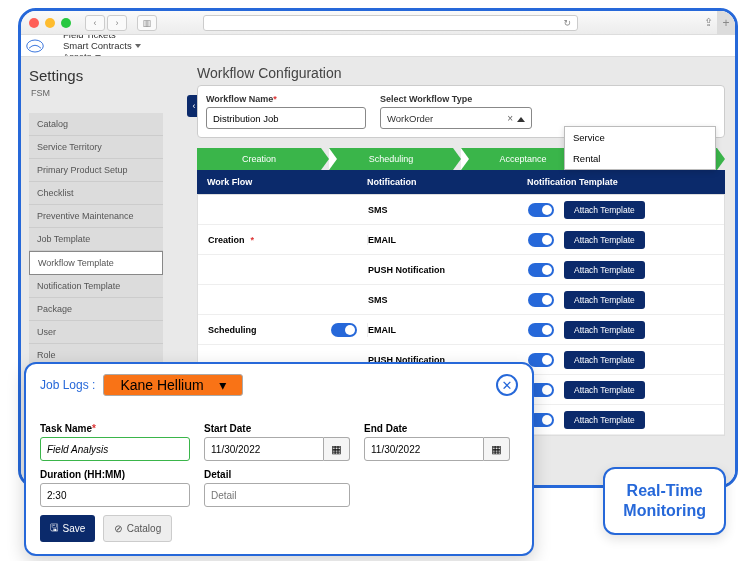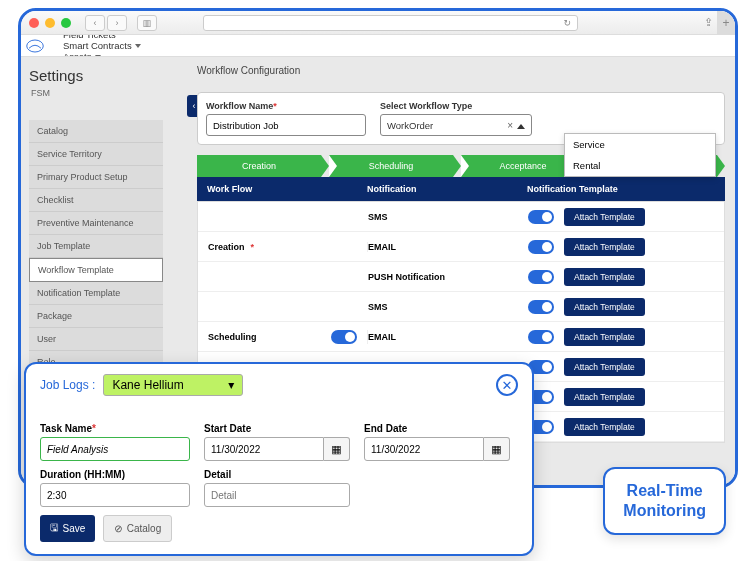--- a/index.html
+++ b/index.html
@@ -17,29 +17,29 @@
 
 .menubar { height: 22px; background: #fff; border-bottom: 1px solid #ddd; display: flex; align-items: center; font-size: 9.5px; padding: 0 4px; gap: 10px; white-space: nowrap; overflow: hidden; }
 .logo { width: 20px; height: 16px; margin-right: 4px; display: flex; align-items: center; justify-content: center; }
 .logo svg { width: 18px; height: 14px; }
 .menu-item { padding: 0 4px; color: #333; cursor: pointer; display: flex; align-items: center; gap: 2px; }
 .caret::after { content: ""; border-left: 3px solid transparent; border-right: 3px solid transparent; border-top: 4px solid #666; display: inline-block; margin-left: 1px; }
 
 .content { display: flex; height: calc(100% - 46px); background: #e9e9e9; }
 .sidebar { width: 150px; padding: 10px 8px; }
 .sidebar h2 { font-size: 15px; font-weight: 500; color: #333; margin-bottom: 4px; }
-.fsm-label { font-size: 9px; color: #666; margin-bottom: 22px; padding-left: 2px; }
+.fsm-label { font-size: 9px; color: #666; margin-bottom: 15px; padding-left: 2px; }
 .side-list { display: flex; flex-direction: column; gap: 0; }
 .side-item { font-size: 9px; color: #555; padding: 6px 8px; background: #dcdcdc; border-bottom: 1px solid #ccc; cursor: pointer; }
 .side-item.active { background: #fff; border: 1px solid #888; }
 
 .collapser { position: absolute; left: 166px; top: 84px; width: 14px; height: 22px; background: #0b2a6b; border-radius: 3px 0 0 3px; color: #fff; font-size: 9px; display: flex; align-items: center; justify-content: center; }
 
 .main { flex: 1; padding: 8px 10px 10px 26px; overflow: hidden; }
-.main h1 { font-size: 10px; font-weight: 400; color: #444; margin-bottom: 16px; }
+.main h1 { font-size: 14px; font-weight: 400; color: #444; margin-bottom: 4px; }
 .config-row { background: #fff; border: 1px solid #ccc; border-radius: 4px; padding: 8px; display: flex; gap: 14px; margin-bottom: 10px; position: relative; }
 .field { display: flex; flex-direction: column; gap: 3px; }
 .field label { font-size: 9px; font-weight: 600; color: #333; }
 .req::after { content: "*"; color: #d33; }
 .field input, .field .select { height: 22px; border: 1px solid #888; border-radius: 3px; font-size: 9.5px; padding: 0 6px; background: #fff; }
 .f1 { width: 160px; } .f2 { width: 152px; } .f3 { width: 152px; }
 .select { display: flex; align-items: center; justify-content: space-between; color: #333; position: relative; }
 .select .x { color: #666; font-size: 10px; margin-right: 4px; }
 .select .tri::after { content: ""; border-left: 4px solid transparent; border-right: 4px solid transparent; border-bottom: 5px solid #333; display: inline-block; }
 .select.down .tri::after { border-bottom: none; border-top: 5px solid #333; }
@@ -64,21 +64,21 @@
 .cell-act { flex: 1; display: flex; align-items: center; gap: 10px; }
 .toggle { width: 26px; height: 14px; background: #2668d9; border-radius: 7px; position: relative; }
 .toggle::after { content: ""; position: absolute; right: 2px; top: 2px; width: 10px; height: 10px; background: #fff; border-radius: 50%; }
 .attach-btn { background: #0b2a6b; color: #fff; font-size: 8.5px; padding: 4px 10px; border-radius: 3px; border: none; cursor: pointer; }
 .row-span { border-right: 1px solid #eee; }
 
 
 .joblogs { position: absolute; left: 24px; top: 362px; width: 510px; background: #fff; border: 2px solid #2668d9; border-radius: 12px; padding: 10px 14px 12px; box-shadow: 0 6px 18px rgba(0,0,0,0.18); z-index: 20; }
 .jl-head { display: flex; align-items: center; gap: 8px; margin-bottom: 27px; }
 .jl-title { font-size: 12px; color: #2668d9; }
-.jl-select { width: 140px; height: 22px; border: 1px solid #aaa; border-radius: 3px; background: #bef264; font-size: 12px; display: flex; align-items: center; justify-content: space-between; padding: 0 8px; }
+.jl-select { width: 140px; height: 22px; border: 1px solid #aaa; border-radius: 3px; background: #f97316; font-size: 14px; display: flex; align-items: center; justify-content: space-between; padding: 0 16px; }
 .jl-close { margin-left: auto; width: 22px; height: 22px; border: 2px solid #2668d9; border-radius: 50%; color: #2668d9; font-size: 13px; display: flex; align-items: center; justify-content: center; cursor: pointer; }
 .jl-row { display: flex; gap: 14px; margin-bottom: 8px; }
 .jl-field { display: flex; flex-direction: column; gap: 3px; }
 .jl-field label { font-size: 10px; font-weight: 600; }
 .jl-field input { height: 24px; border: 1px solid #aaa; border-radius: 3px; padding: 0 6px; font-size: 10px; }
 .jl-field.task input { border: 1.5px solid #3ab54a; width: 150px; font-style: italic; }
 .jl-date { display: flex; }
 .jl-date input { width: 120px; border-radius: 3px 0 0 3px; }
 .cal-btn { width: 26px; height: 24px; border: 1px solid #aaa; border-left: none; border-radius: 0 3px 3px 0; background: #f5f5f5; display: flex; align-items: center; justify-content: center; font-size: 11px; }
 .jl-field.dur input { width: 150px; }

